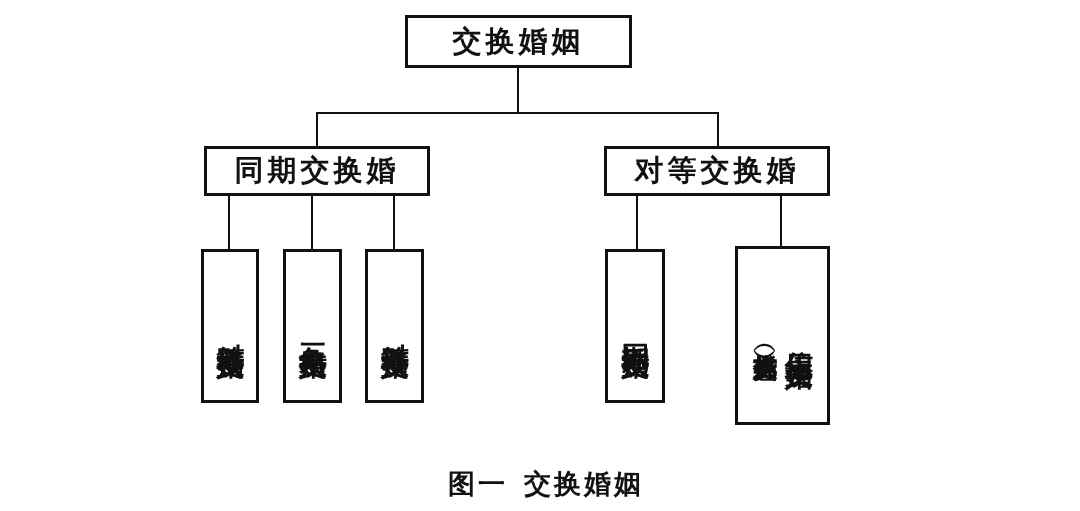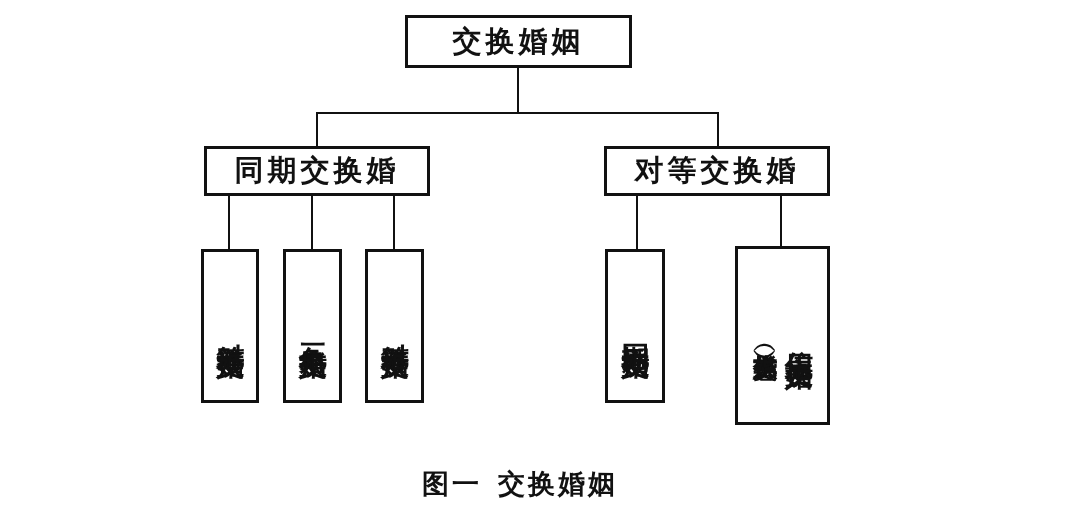--- a/index.html
+++ b/index.html
@@ -62,20 +62,21 @@
     top: 466px;
     width: 1040px;
     display: flex;
     justify-content: center;
     gap: 16px;
     font-family: "Liberation Sans", "DejaVu Sans", sans-serif;
     font-weight: bold;
     font-size: 27px;
     letter-spacing: 3px;
     color: #111111;
+    padding-left: 26px;
   }
 </style>
 </head>
 <body>
 
 <div id="canvas">
 
   <div class="node" style="left:405px; top:15px; width:227px; height:53px;">
     <span class="h-label">交换婚姻</span>
   </div>

